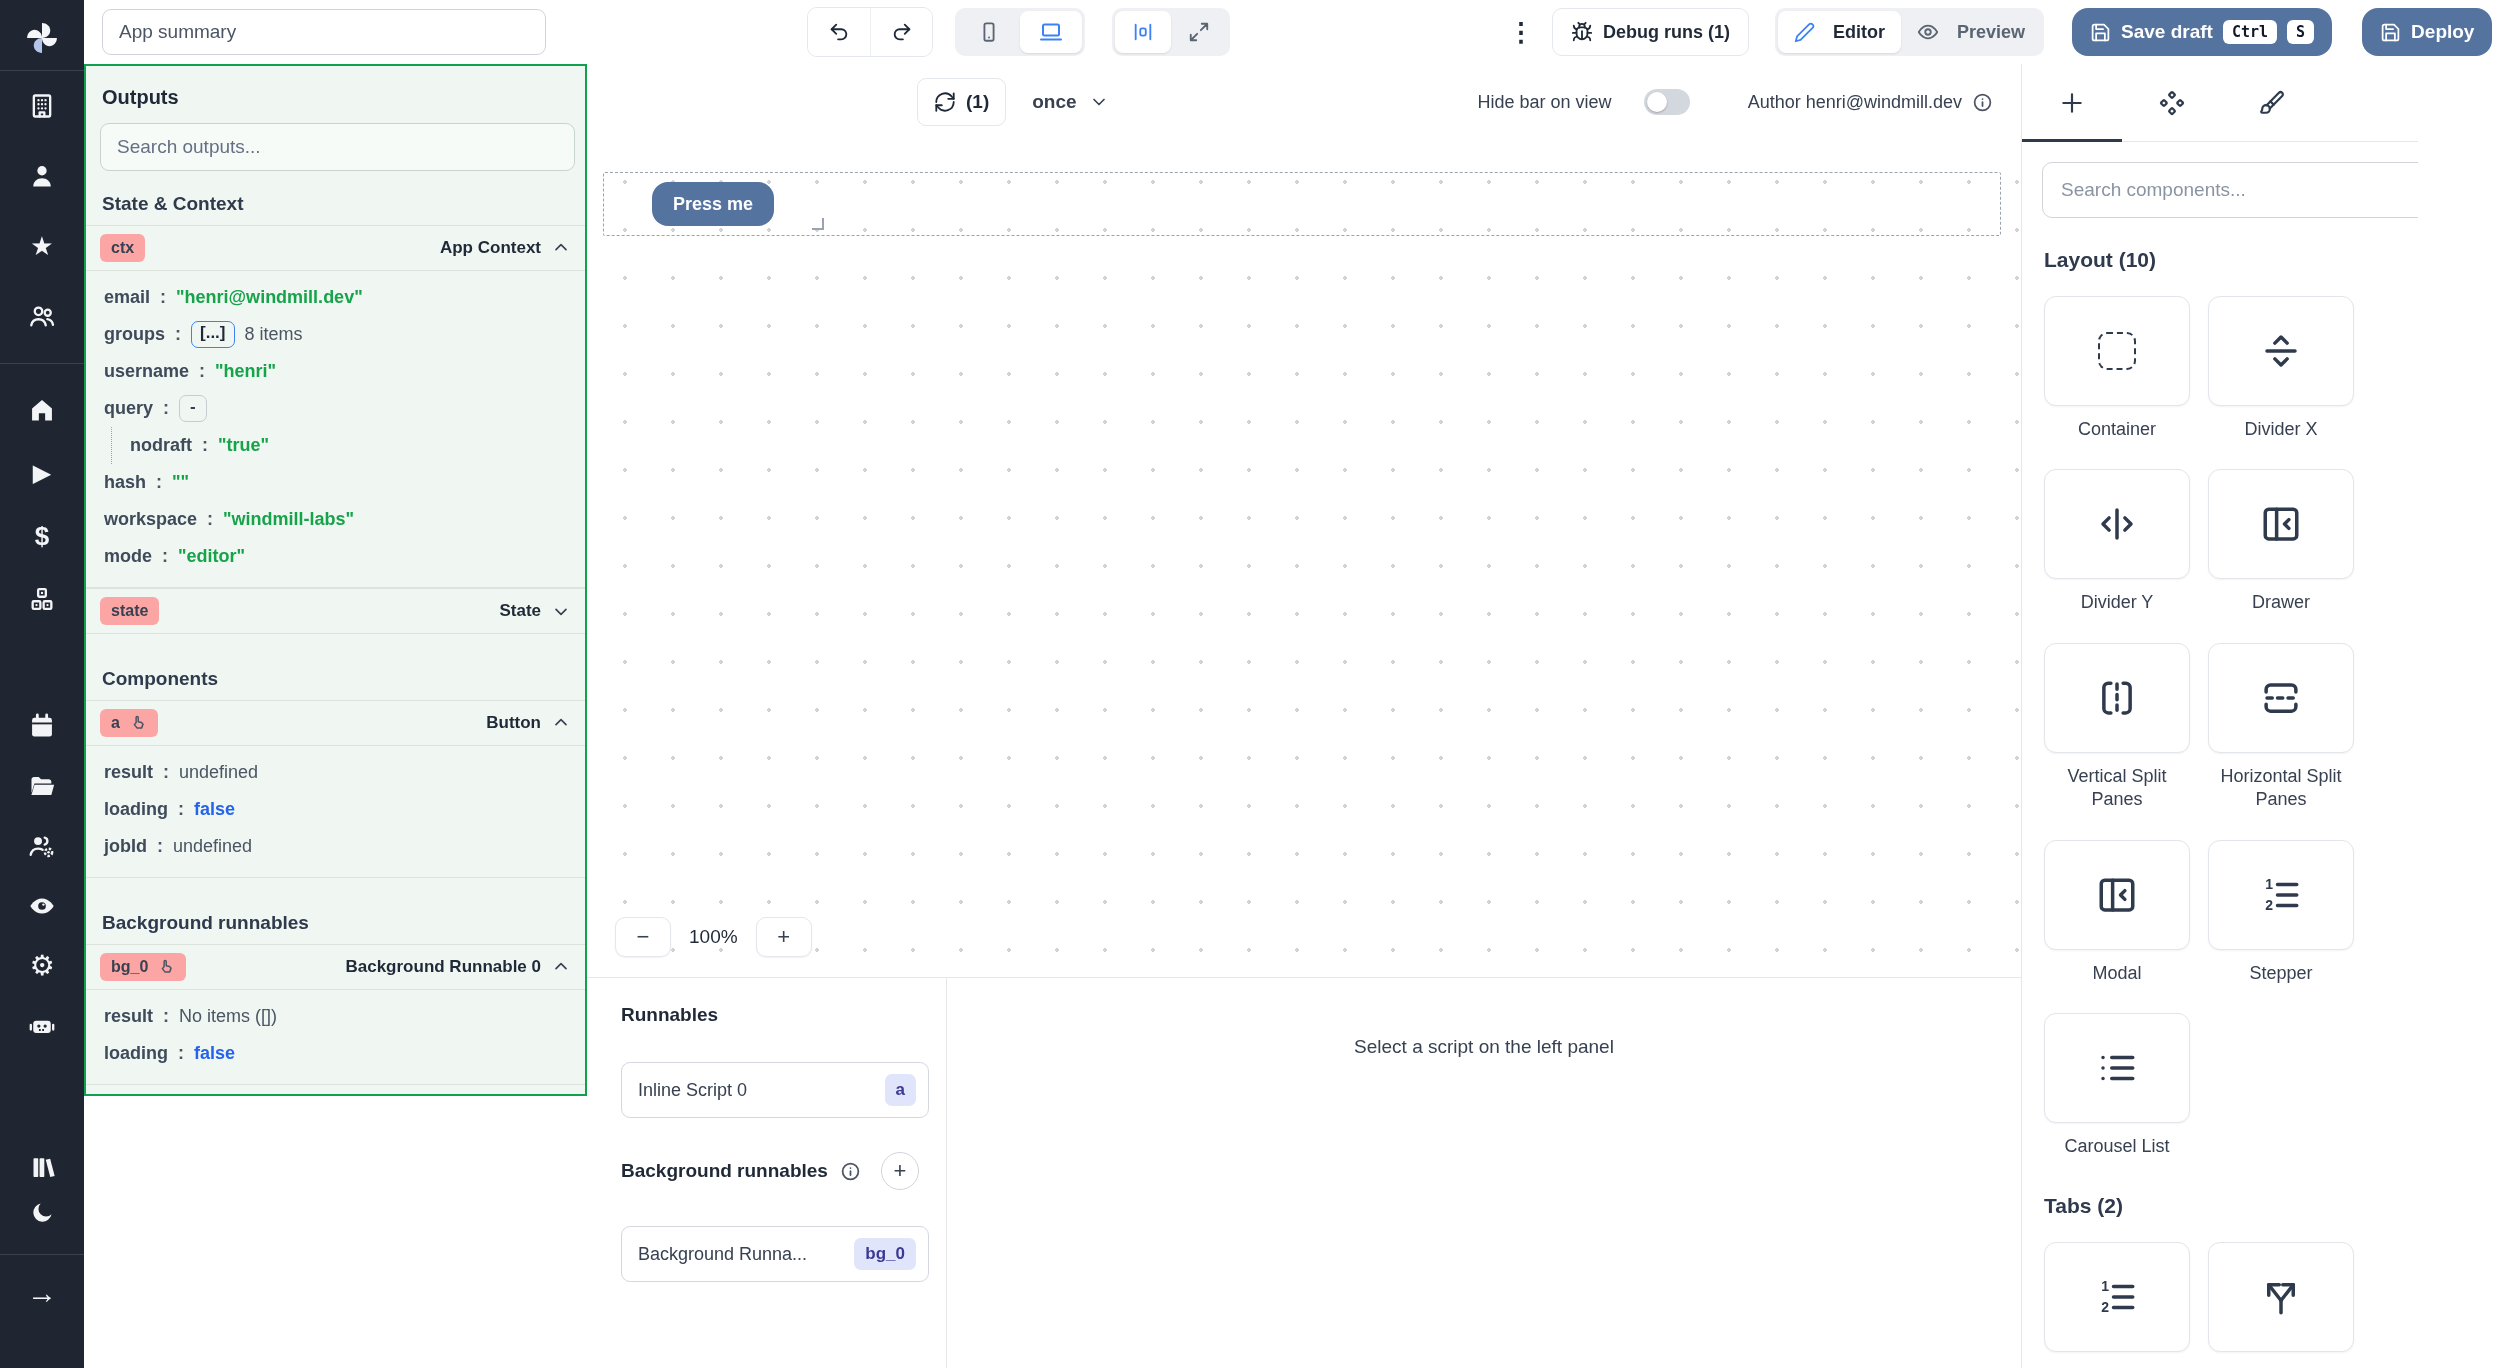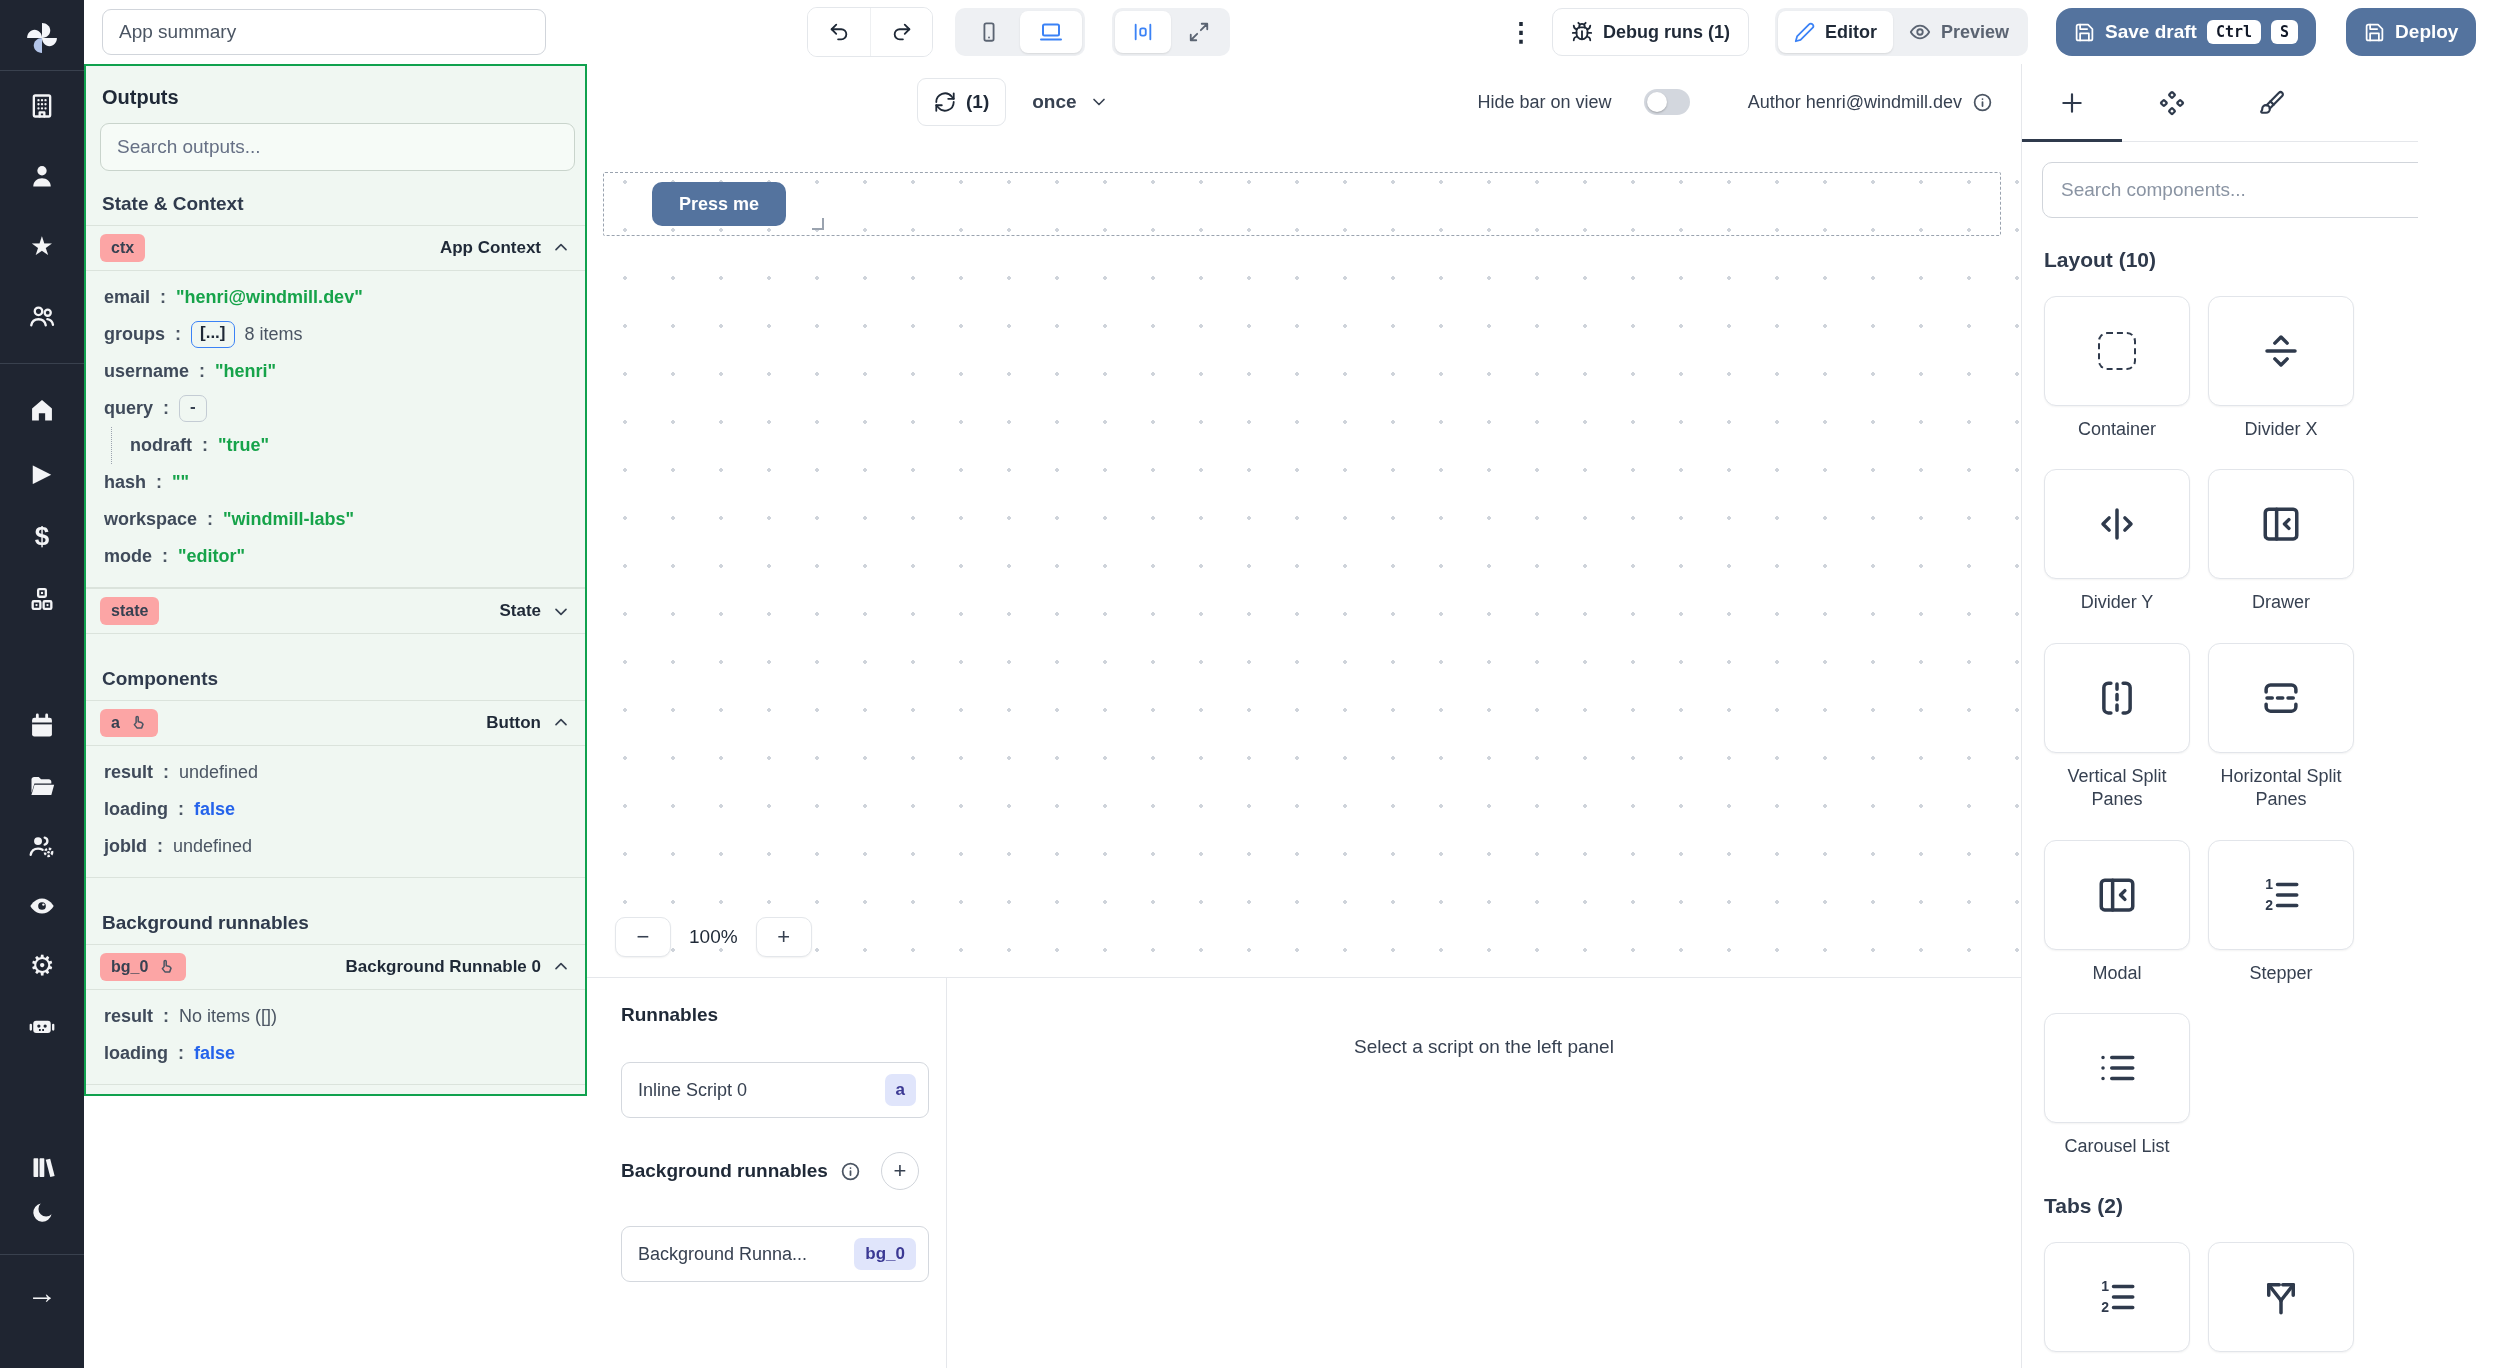--- a/index.html
+++ b/index.html
@@ -15,21 +15,21 @@
   .slot70{height:70px}.slot63{height:63px}.slot60{height:60px}.slot46{height:46px}
   .glyph{font-size:26px;line-height:1;color:#f3f4f6}
 
   
   .topbar{position:absolute;left:84px;top:0;width:2416px;height:64px;background:#fff;display:flex;align-items:center}
   .summary-input{margin-left:18px;width:444px;height:46px;border:1px solid #d1d5db;border-radius:9px;padding:0 16px;font-size:19px;color:#4b5563;font-family:inherit;background:#fff}
   .btn-group{display:flex;border:1px solid #e4e7eb;border-radius:10px;overflow:hidden;background:#fff}
   .btn-group .gbtn{width:62px;height:48px;display:flex;align-items:center;justify-content:center;background:#fff;border:none;color:#1f2937;cursor:pointer}
   .btn-group .gbtn + .gbtn{border-left:1px solid #eef0f2}
   .seg{background:#eef0f3;border-radius:10px;padding:3px;display:flex;align-items:center}
-  .seg .cell{height:42px;display:flex;align-items:center;justify-content:center;gap:10px;border-radius:8px;padding:0 16px;color:#5b6472;cursor:pointer;font-size:18px;font-weight:600}
+  .seg .cell{height:42px;display:flex;align-items:center;justify-content:center;gap:18px;border-radius:8px;padding:0 16px;color:#5b6472;cursor:pointer;font-size:18px;font-weight:600}
   .seg .cell.on{background:#fff;box-shadow:0 1px 2px rgba(0,0,0,.10);color:#1f2937}
   .kebab{font-size:26px;font-weight:700;color:#1f2937;background:none;border:none;cursor:pointer;line-height:1}
   .wbtn{display:flex;align-items:center;gap:10px;height:48px;padding:0 18px;border:1px solid #e4e7eb;border-radius:10px;background:#fff;font-size:18px;font-weight:600;color:#1f2937;cursor:pointer;font-family:inherit}
   .bluebtn{display:flex;align-items:center;gap:10px;height:48px;padding:16px 18px;border:none;border-radius:16px;background:#54739e;color:#fff;font-size:19px;font-weight:700;cursor:pointer;font-family:inherit}
   .kbd{background:#fff;color:#111827;border-radius:6px;padding:3px 9px;font:600 15px "DejaVu Sans Mono","Liberation Mono",monospace}
 
   
   .outputs{position:absolute;left:84px;top:64px;width:503px;height:1032px;background:#f0f7f2;border:2px solid #10a14e;overflow:hidden;padding:14px 0 0 0}
   .outputs .ptitle{font-size:20px;font-weight:700;color:#1f2937;margin:6px 0 14px 16px}
   .osearch{display:block;margin:0 14px;width:475px;height:48px;border:1px solid #c9d4cc;border-radius:9px;background:#f6fbf7;padding:0 16px;font-size:19px;color:#374151;font-family:inherit}
@@ -55,21 +55,21 @@
   .center{position:absolute;left:587px;top:64px;width:1434px;height:913px;background:#fff}
   .ctoolbar{height:76px;display:flex;align-items:center}
   .refresh-btn{margin-left:330px;display:flex;align-items:center;gap:10px;height:48px;padding:0 16px;border:1px solid #e4e7eb;border-radius:9px;background:#fff;font-size:19px;font-weight:600;color:#1f2937;cursor:pointer;font-family:inherit}
   .once-btn{display:flex;align-items:center;gap:12px;margin-left:26px;background:none;border:none;font-size:19px;font-weight:600;color:#374151;cursor:pointer;font-family:inherit}
   .hidebar{display:flex;align-items:center;gap:32px;font-size:18px;color:#374151;margin-left:auto}
   .toggle{width:46px;height:26px;border-radius:13px;background:#d3d7de;position:relative;cursor:pointer;flex:none}
   .toggle .knob{position:absolute;left:3px;top:3px;width:20px;height:20px;border-radius:50%;background:#fff;box-shadow:0 1px 2px rgba(0,0,0,.25)}
   .author{display:flex;align-items:center;gap:10px;font-size:18px;color:#374151;margin-left:58px;margin-right:28px}
   .canvas{position:absolute;left:0;top:76px;right:0;bottom:0;background-color:#fff;background-image:radial-gradient(#cfd4db 1.7px,transparent 1.7px);background-size:48px 48px;background-position:14px 18px}
   .selwrap{position:absolute;left:16px;top:32px;width:1398px;height:64px;border:1.5px dashed #9aa3af;border-radius:2px}
-  .pressme{position:absolute;left:48px;top:9px;width:134px;height:44px;border:none;border-radius:10px;background:#54739e;color:#fff;font-size:18px;font-weight:700;cursor:pointer;font-family:inherit}
+  .pressme{position:absolute;left:48px;top:9px;width:122px;height:44px;border:none;border-radius:16px;background:#54739e;color:#fff;font-size:18px;font-weight:700;cursor:pointer;font-family:inherit}
   .handle{position:absolute;left:208px;bottom:5px;width:12px;height:12px;border-right:2.5px solid #9aa3af;border-bottom:2.5px solid #9aa3af}
   .zoomctl{position:absolute;left:28px;bottom:20px;display:flex;align-items:center}
   .zbtn{width:56px;height:40px;background:#fff;border:1px solid #e4e7eb;border-radius:10px;box-shadow:0 1px 2px rgba(0,0,0,.06);font-size:22px;color:#374151;cursor:pointer;display:flex;align-items:center;justify-content:center}
   .zlevel{font-size:19px;color:#1f2937;margin:0 18px}
 
   
   .bottom{position:absolute;left:587px;top:977px;width:1434px;height:391px;background:#fff;border-top:1px solid #e5e7eb;display:flex}
   .runlist{width:360px;border-right:1px solid #e5e7eb;padding:26px 22px 0 34px}
   .runtitle{font-size:19px;font-weight:700;color:#1f2937}
   .runitem{margin-top:36px;width:308px;height:56px;border:1px solid #d4d8de;border-radius:9px;background:#fff;display:flex;align-items:center;justify-content:space-between;padding:0 12px 0 16px;cursor:pointer}

